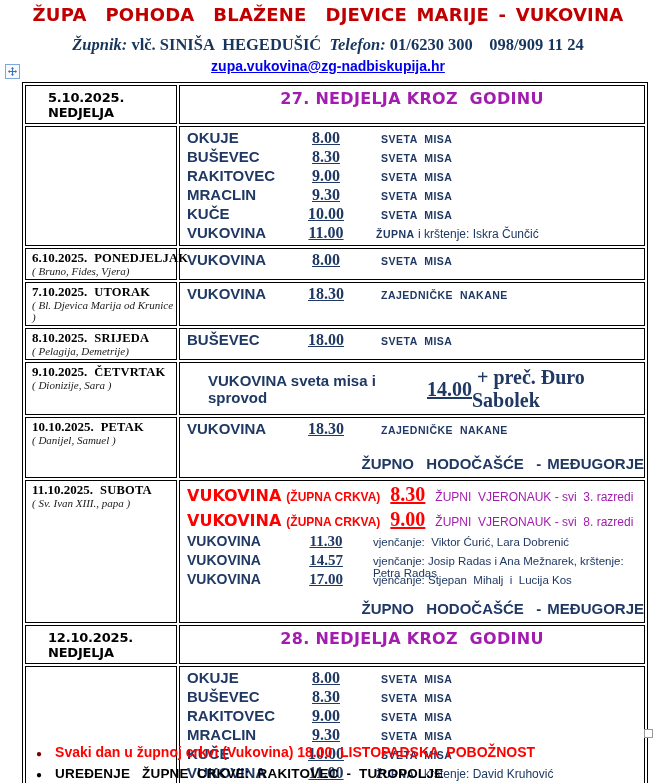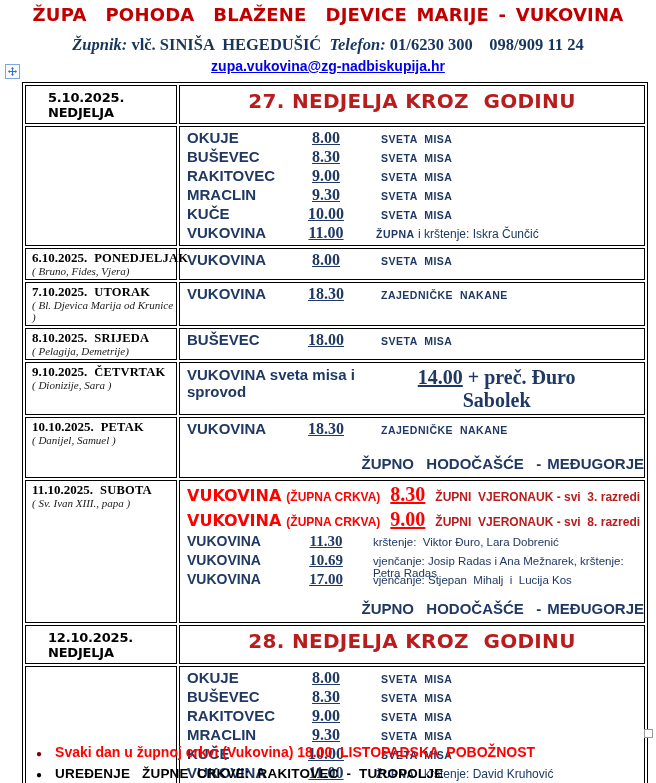--- a/index.html
+++ b/index.html
@@ -41,63 +41,63 @@
     border:1px solid #000;background:#fff;table-layout:fixed;
   }
   td{border:1px solid #000;vertical-align:top;padding:2px 4px;background:#fff;}
   col.c1{width:152px;}
 
   .date-cell{
     font-family:"DejaVu Sans",sans-serif;font-weight:bold;font-size:13px;color:#000;
     padding:4px 2px 3px 22px;letter-spacing:-0.2px;
   }
   .red-title{
-    color:#b91c1c;font-family:"DejaVu Sans",sans-serif;font-weight:bold;font-size:20px;
+    color:#a21caf;font-family:"DejaVu Sans",sans-serif;font-weight:bold;font-size:16px;
     text-align:center;letter-spacing:.3px;padding-top:3px;
   }
 
   .sched-cell{padding:2px 0 2px 7px;}
   .mass-line{display:flex;align-items:baseline;height:19px;}
   .place{width:102px;font-weight:bold;font-size:15px;color:#1F3864;flex:none;}
   .time{
     width:74px;text-align:center;flex:none;
     font-family:"Liberation Serif",serif;font-weight:bold;font-size:16px;
     color:#1F3864;text-decoration:underline;
   }
   .note{margin-left:18px;font-weight:bold;font-size:10.5px;letter-spacing:.5px;color:#1F3864;}
   .note-mix{margin-left:13px;color:#1F3864;font-size:12px;}
   .note-mix .caps{font-weight:bold;font-size:10.5px;letter-spacing:.5px;}
 
   .wd-cell{padding:2px 2px 2px 6px;}
   .wd-date{font-family:"Liberation Serif",serif;font-weight:bold;font-size:13px;color:#000;line-height:14px;}
   .wd-day{margin-left:7px;font-size:12.5px;letter-spacing:.2px;text-align:right;}
   .wd-saints{font-family:"Liberation Serif",serif;font-style:italic;font-size:11px;color:#1a1a1a;line-height:12px;}
 
-  .special-line{display:flex;align-items:flex-start;margin-top:1px;}
+  .special-line{display:flex;align-items:center;margin-top:1px;margin-left:21px;}
   .sp-prefix{font-weight:bold;font-size:15px;color:#1F3864;}
   .sp-time{
     font-family:Liberation Serif, serif;font-weight:bold;font-size:20px;
     color:#1F3864;text-decoration:underline;margin-left:1px;
   }
   .sp-suffix{font-family:"Liberation Serif",serif;font-weight:bold;font-size:20px;color:#1F3864;}
 
   .extra{
     text-align:right;font-weight:bold;font-size:15px;color:#1F3864;
     margin:16px 0 3px 0;word-spacing:2px;
   }
   .extra.tight{margin-top:10px;}
 
   .red-line{display:flex;align-items:baseline;height:25px;}
   .red-place{font-family:"DejaVu Sans",sans-serif;font-weight:bold;font-size:16px;color:#FF0000;flex:none;}
   .red-paren{font-weight:bold;font-size:12px;color:#FF0000;margin-left:5px;flex:none;}
   .red-time{
     font-family:"Liberation Serif",serif;font-weight:bold;font-size:20px;
     color:#FF0000;text-decoration:underline;margin-left:10px;flex:none;
   }
-  .red-note{font-weight:bold;font-size:12px;color:#b91c1c;margin-left:10px;}
+  .red-note{font-weight:normal;font-size:12px;color:#a21caf;margin-left:10px;}
 
   .mass-line.ev{height:19px;}
   .ev .place{font-size:14px;}
   .ev .time{font-size:15px;}
   .ev-note{margin-left:10px;font-size:11.5px;color:#1F3864;}
 
   
   .bullets{position:absolute;left:36px;top:744px;width:600px;}
   .bullet{display:flex;align-items:baseline;margin-bottom:3px;line-height:17px;}
   .dot{font-size:10px;margin-right:13px;flex:none;}
@@ -252,25 +252,25 @@
           </div>
       <div class="red-line">
             <span class="red-place" data-bind="wd.5.red.1.place">VUKOVINA</span>
             <span class="red-paren" data-bind="wd.5.red.1.paren">(ŽUPNA CRKVA)</span>
             <span class="red-time" data-bind="wd.5.red.1.time">9.00</span>
             <span class="red-note" data-bind="wd.5.red.1.note">ŽUPNI  VJERONAUK - svi  8. razredi</span>
           </div>
       <div class="mass-line ev">
             <span class="place" data-bind="wd.5.events.0.place">VUKOVINA</span>
             <span class="time" data-bind="wd.5.events.0.time">11.30</span>
-            <span class="ev-note" data-bind="wd.5.events.0.note">krštenje:  Viktor Đuro, Lara Dobrenić</span>
+            <span class="ev-note" data-bind="wd.5.events.0.note">vjenčanje:  Viktor Ćurić, Lara Dobrenić</span>
           </div>
       <div class="mass-line ev">
             <span class="place" data-bind="wd.5.events.1.place">VUKOVINA</span>
-            <span class="time" data-bind="wd.5.events.1.time">10.69</span>
+            <span class="time" data-bind="wd.5.events.1.time">14.57</span>
             <span class="ev-note" data-bind="wd.5.events.1.note">vjenčanje: Josip Radas i Ana Mežnarek, krštenje: Petra Radas</span>
           </div>
       <div class="mass-line ev">
             <span class="place" data-bind="wd.5.events.2.place">VUKOVINA</span>
             <span class="time" data-bind="wd.5.events.2.time">17.00</span>
             <span class="ev-note" data-bind="wd.5.events.2.note">vjenčanje: Stjepan  Mihalj  i  Lucija Kos</span>
           </div>
       <div class="extra tight" data-bind="wd.5.extra">ŽUPNO  HODOČAŠĆE  - MEĐUGORJE</div>
     </td>
   </tr>

